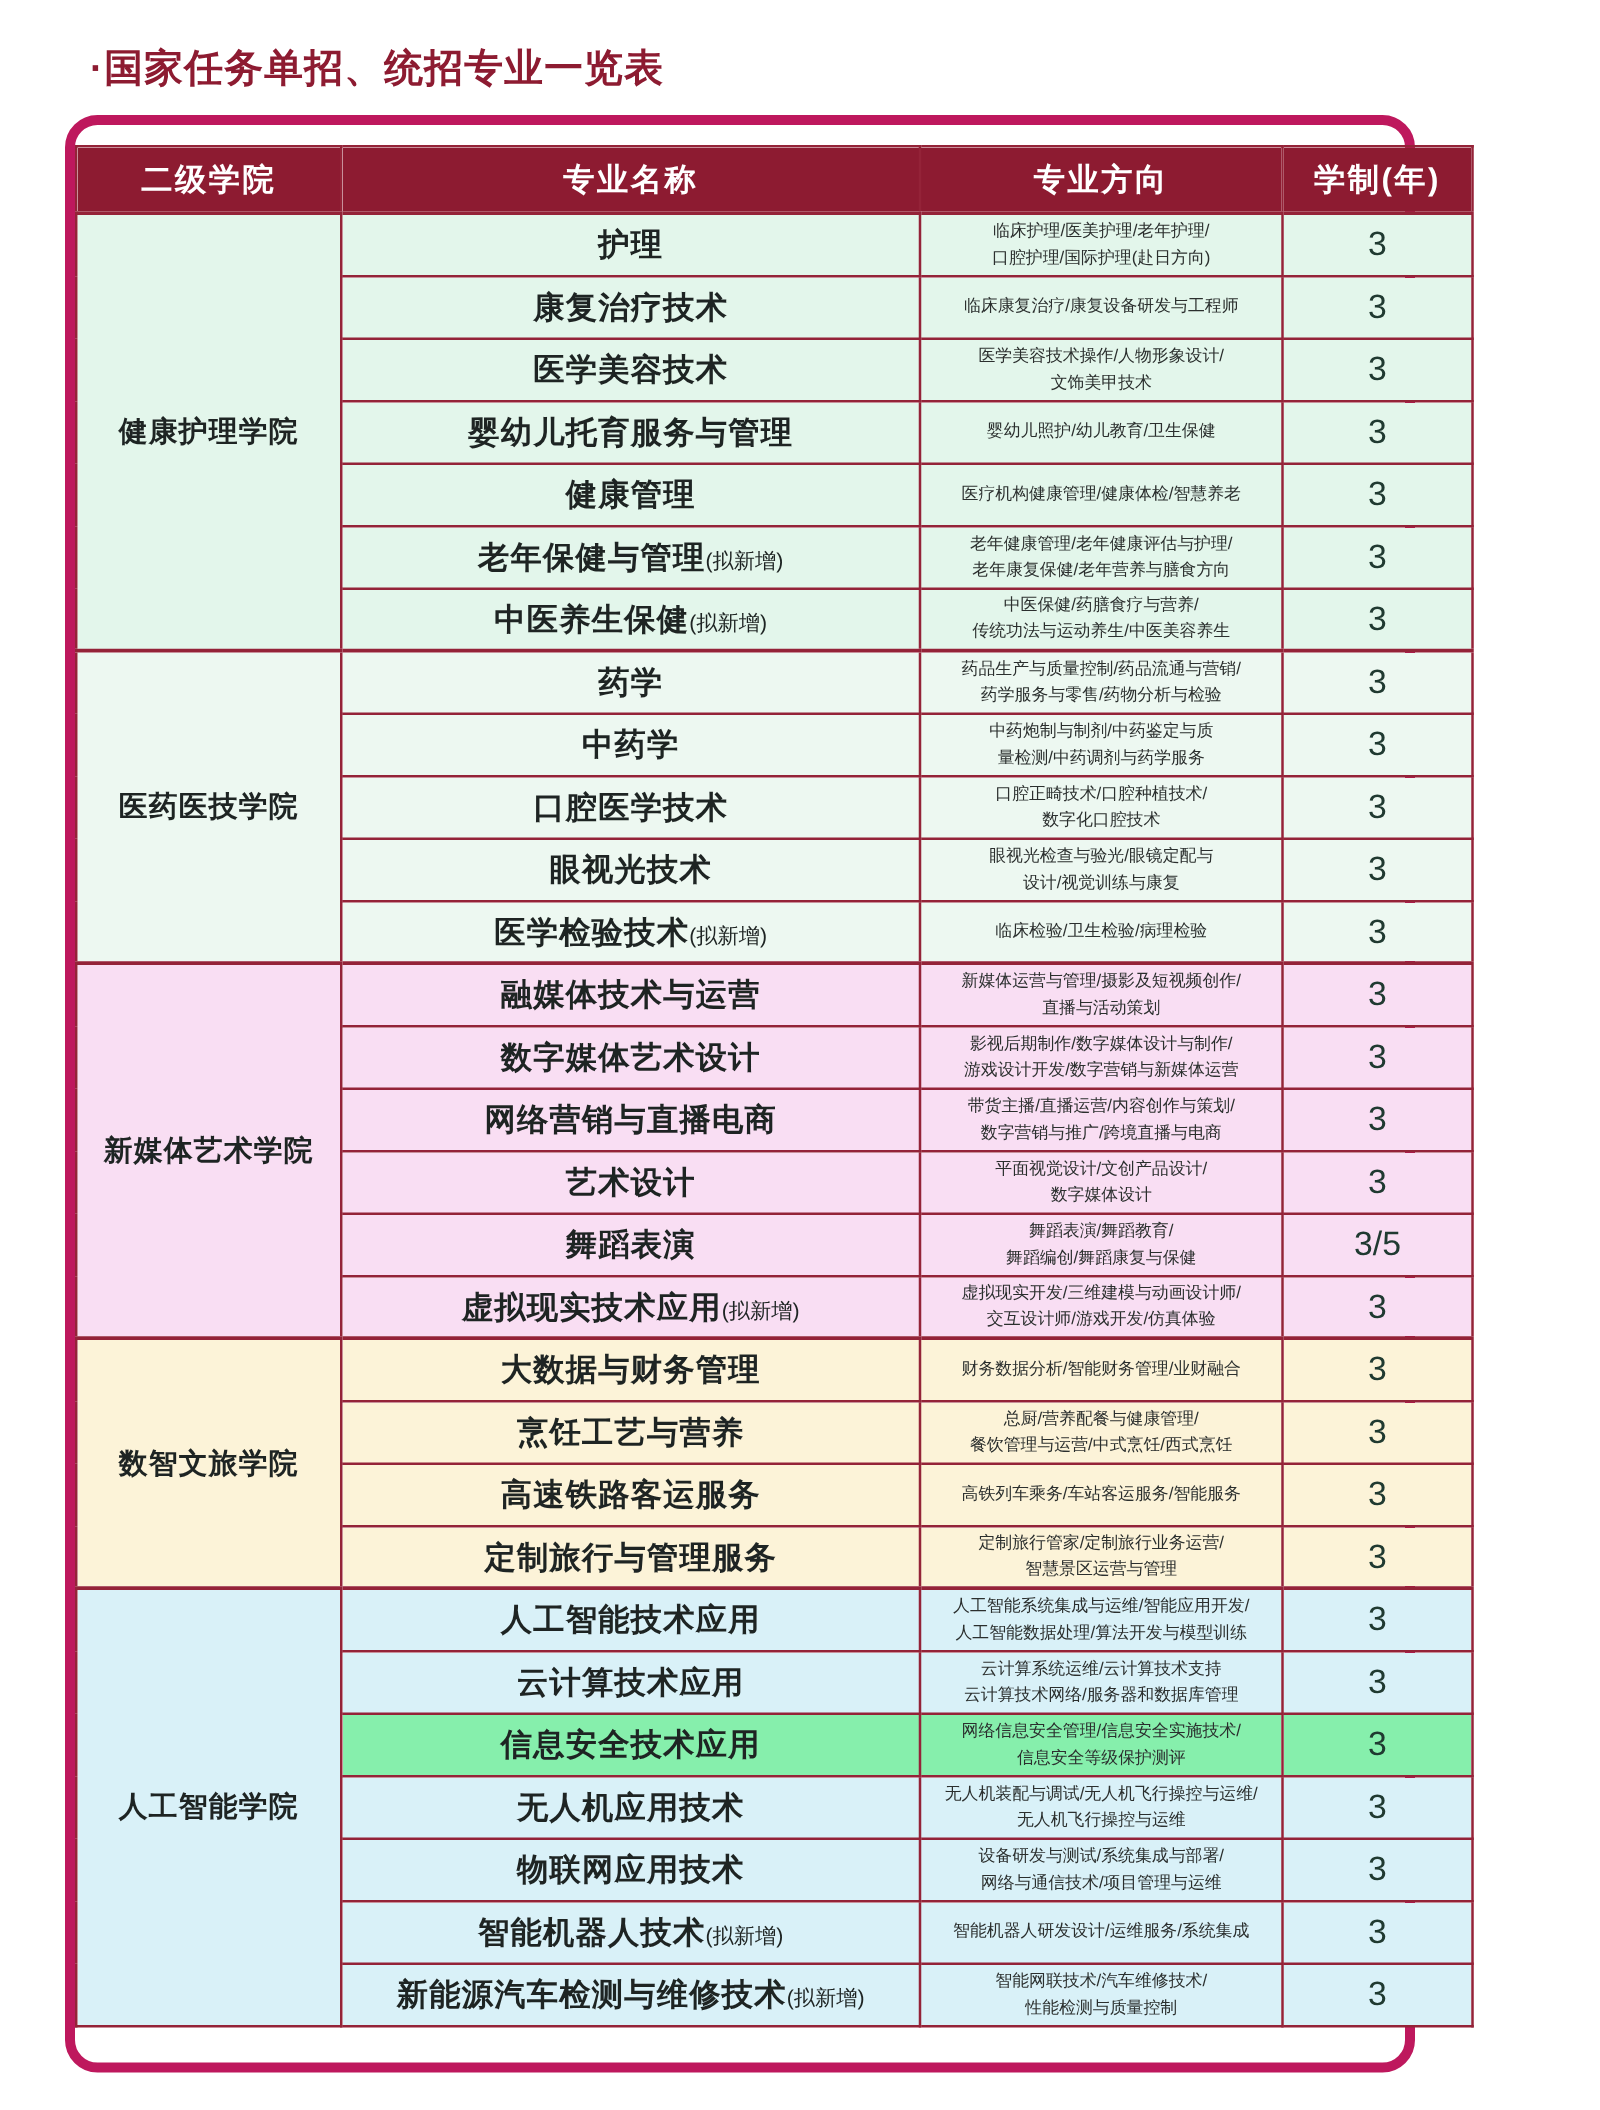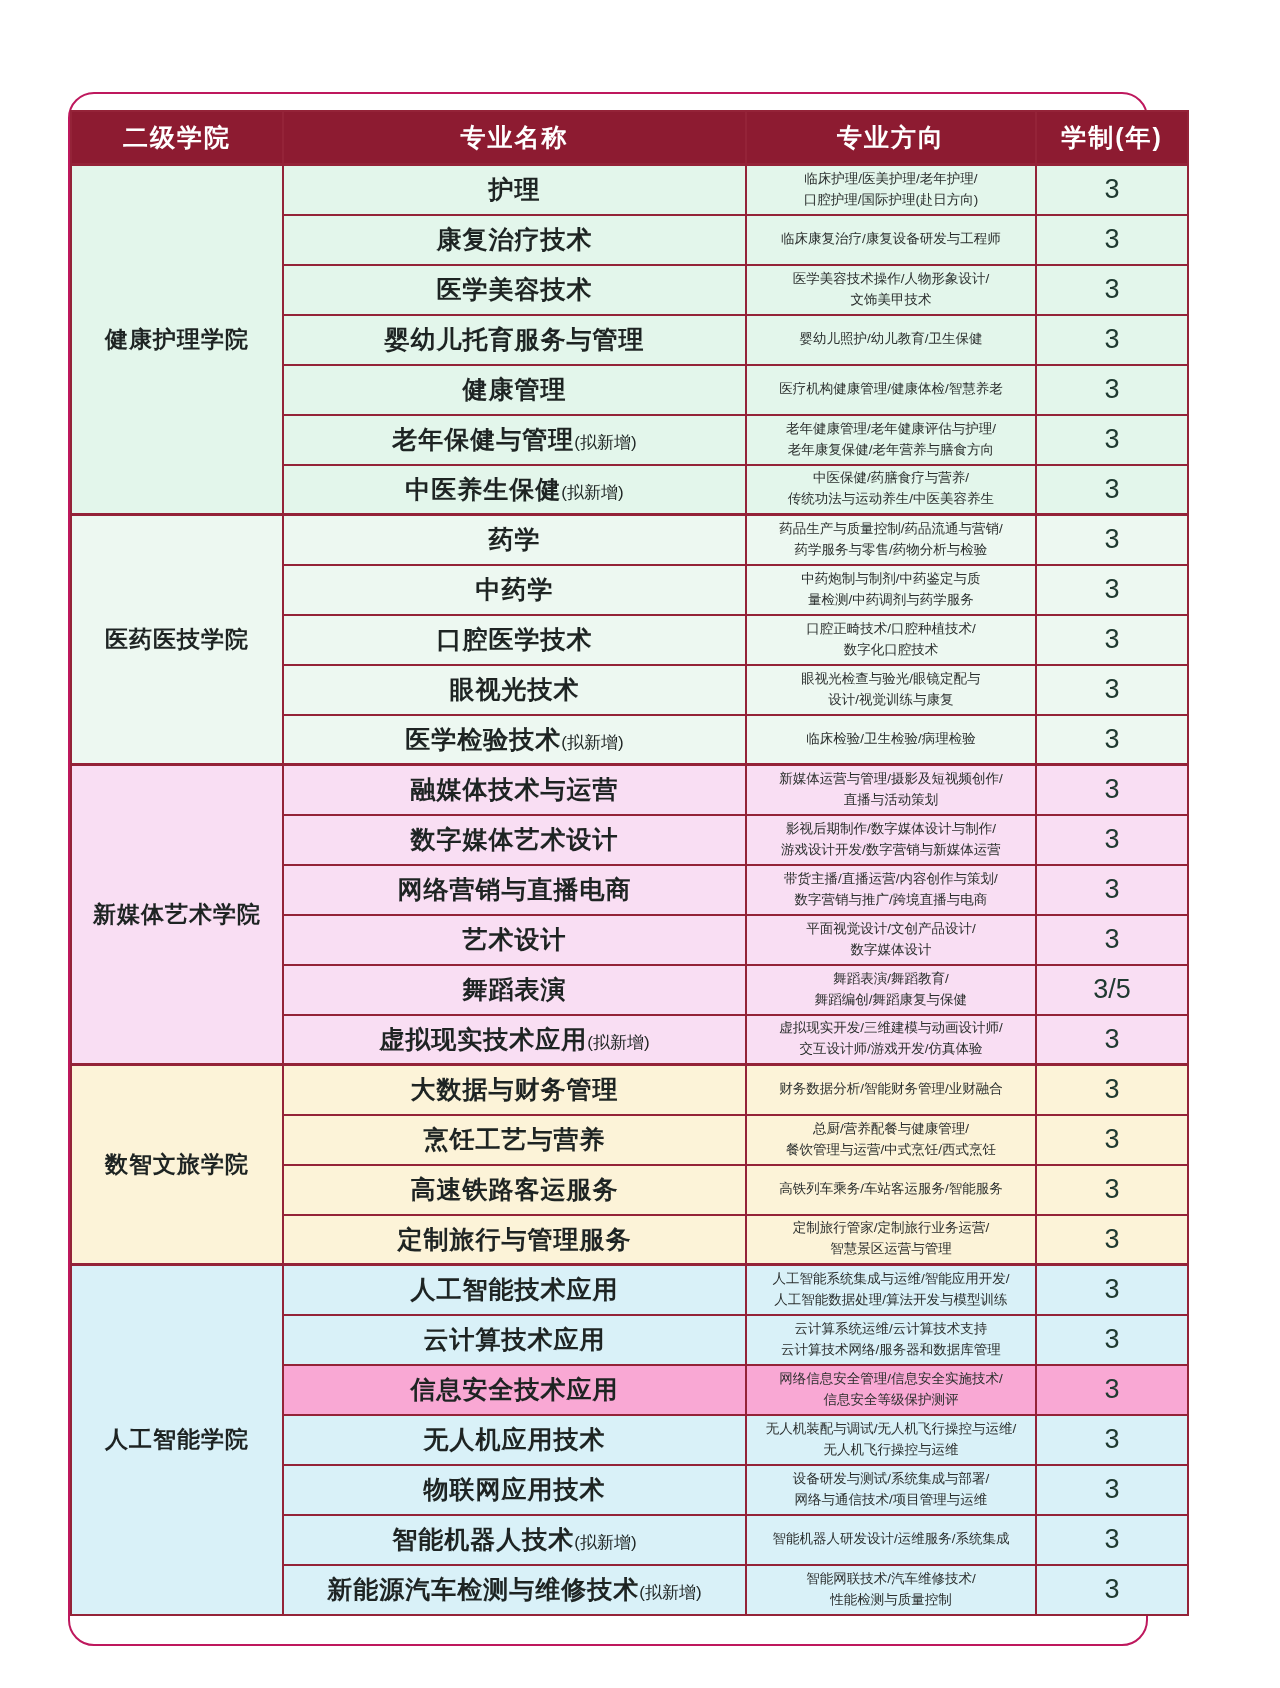--- a/index.html
+++ b/index.html
@@ -15,23 +15,23 @@
     margin:0;
     padding:34px 0 0 72px;
     font-size:31px;
     font-weight:bold;
     letter-spacing:1px;
     color:#8d1b31;
   }
   .card{
     box-sizing:border-box;
     position:absolute;
-    left:68px;top:92px;
+    left:52px;top:92px;
     width:1080px;
-    border:2px solid #be185d;
+    border:8px solid #be185d;
     border-radius:26px;
     background:#ffffff;
     padding:16px 0 28px 0;
   }
   table.majors{
     border-collapse:collapse;
     margin:0 auto;
     width:1117px;
     table-layout:fixed;
   }
@@ -60,20 +60,21 @@
   tr.section-start td{border-top-width:3px;}
   .major-name{font-size:25px;font-weight:600;letter-spacing:1px;}
   .major-suffix{font-size:17px;font-weight:500;letter-spacing:0;}
   td.dir-cell{font-size:13.5px;color:#2b2f2e;line-height:1.55;font-weight:500;}
   td.years-cell{font-size:27px;color:#203a31;font-weight:500;}
 </style>
 </head>
 <body>
 
 <div class="page">
+  <h1 class="page-title">·国家任务单招、统招专业一览表</h1>
 
   <div class="card">
     <table class="majors">
       <colgroup>
         <col style="width:212px">
         <col style="width:463px">
         <col style="width:290px">
         <col style="width:152px">
       </colgroup>
       <thead>
@@ -269,21 +270,21 @@
             <td class="years-cell">3</td>
           </tr>
           <tr style="background-color: rgb(217, 241, 248); padding-left: 32px;">
             <td><span class="major-name">云计算技术应用</span></td>
             <td class="dir-cell">
               <div>云计算系统运维/云计算技术支持</div>
               <div>云计算技术网络/服务器和数据库管理</div>
             </td>
             <td class="years-cell">3</td>
           </tr>
-          <tr style="background-color: #f9a8d4; margin-top: 20px;">
+          <tr style="background-color: #86efac; margin-top: 20px;">
             <td><span class="major-name">信息安全技术应用</span></td>
             <td class="dir-cell">
               <div>网络信息安全管理/信息安全实施技术/</div>
               <div>信息安全等级保护测评</div>
             </td>
             <td class="years-cell">3</td>
           </tr>
           <tr style="background-color: rgb(217, 241, 248); padding-left: 24px;">
             <td><span class="major-name">无人机应用技术</span></td>
             <td class="dir-cell">

